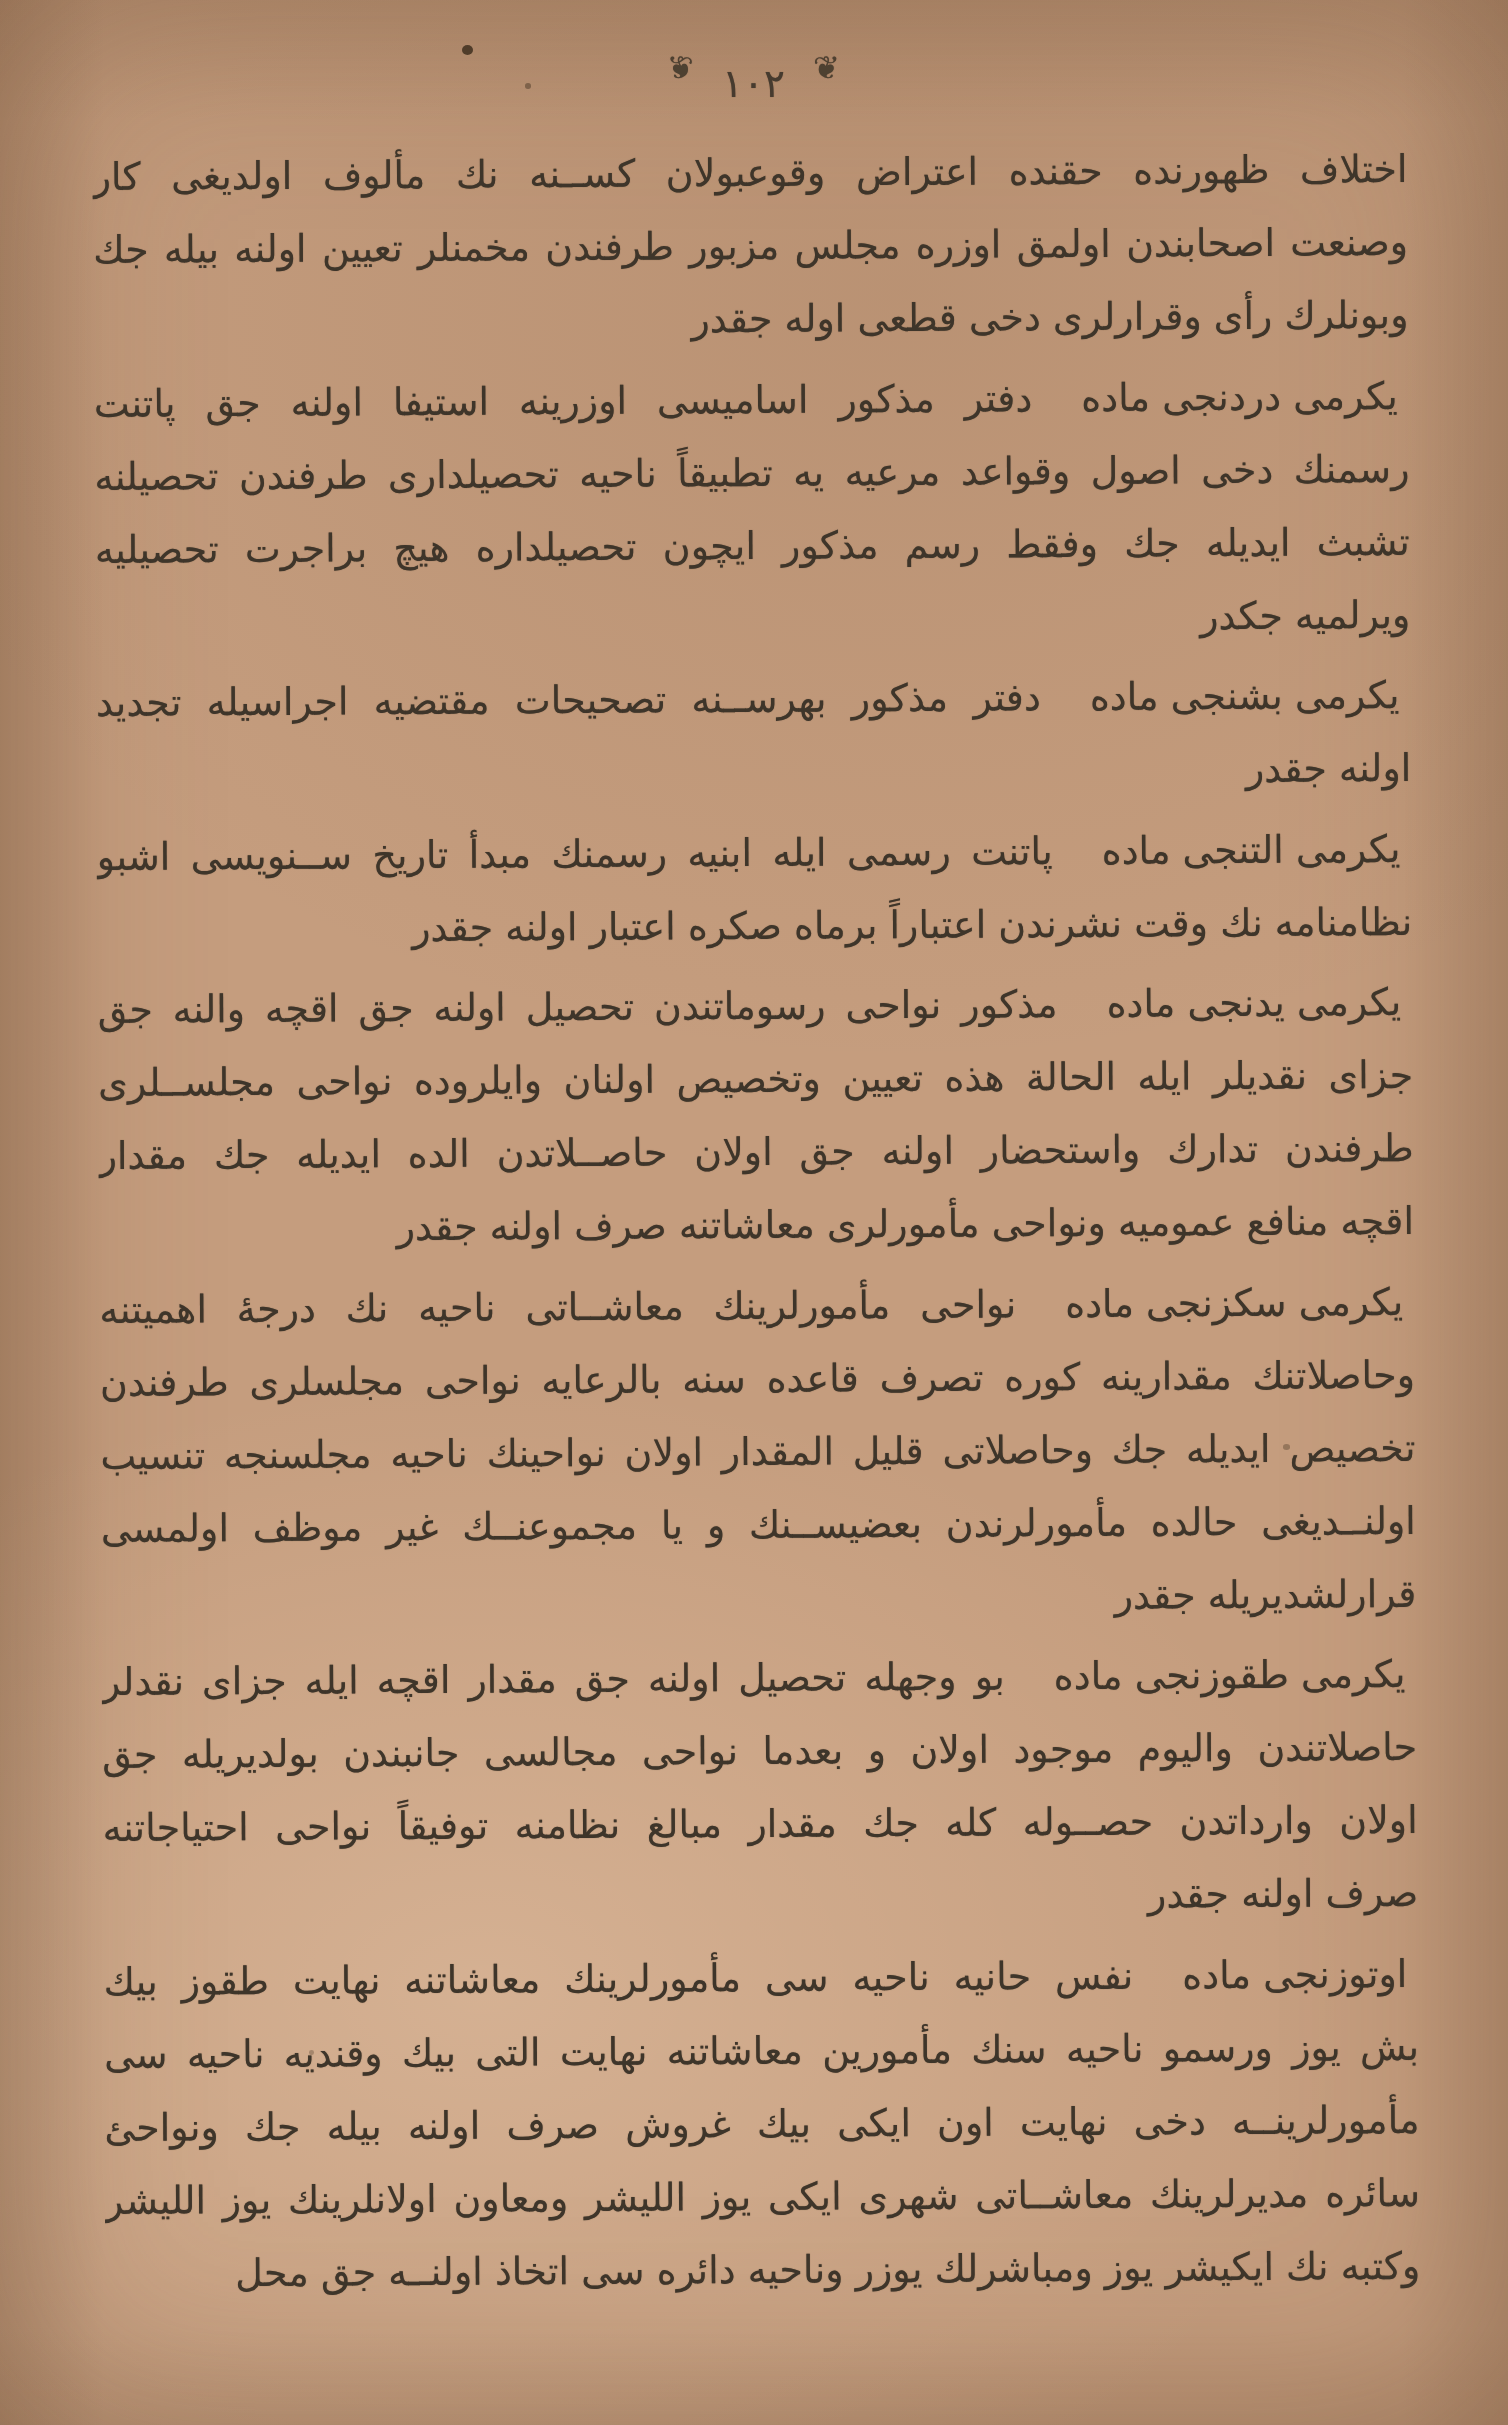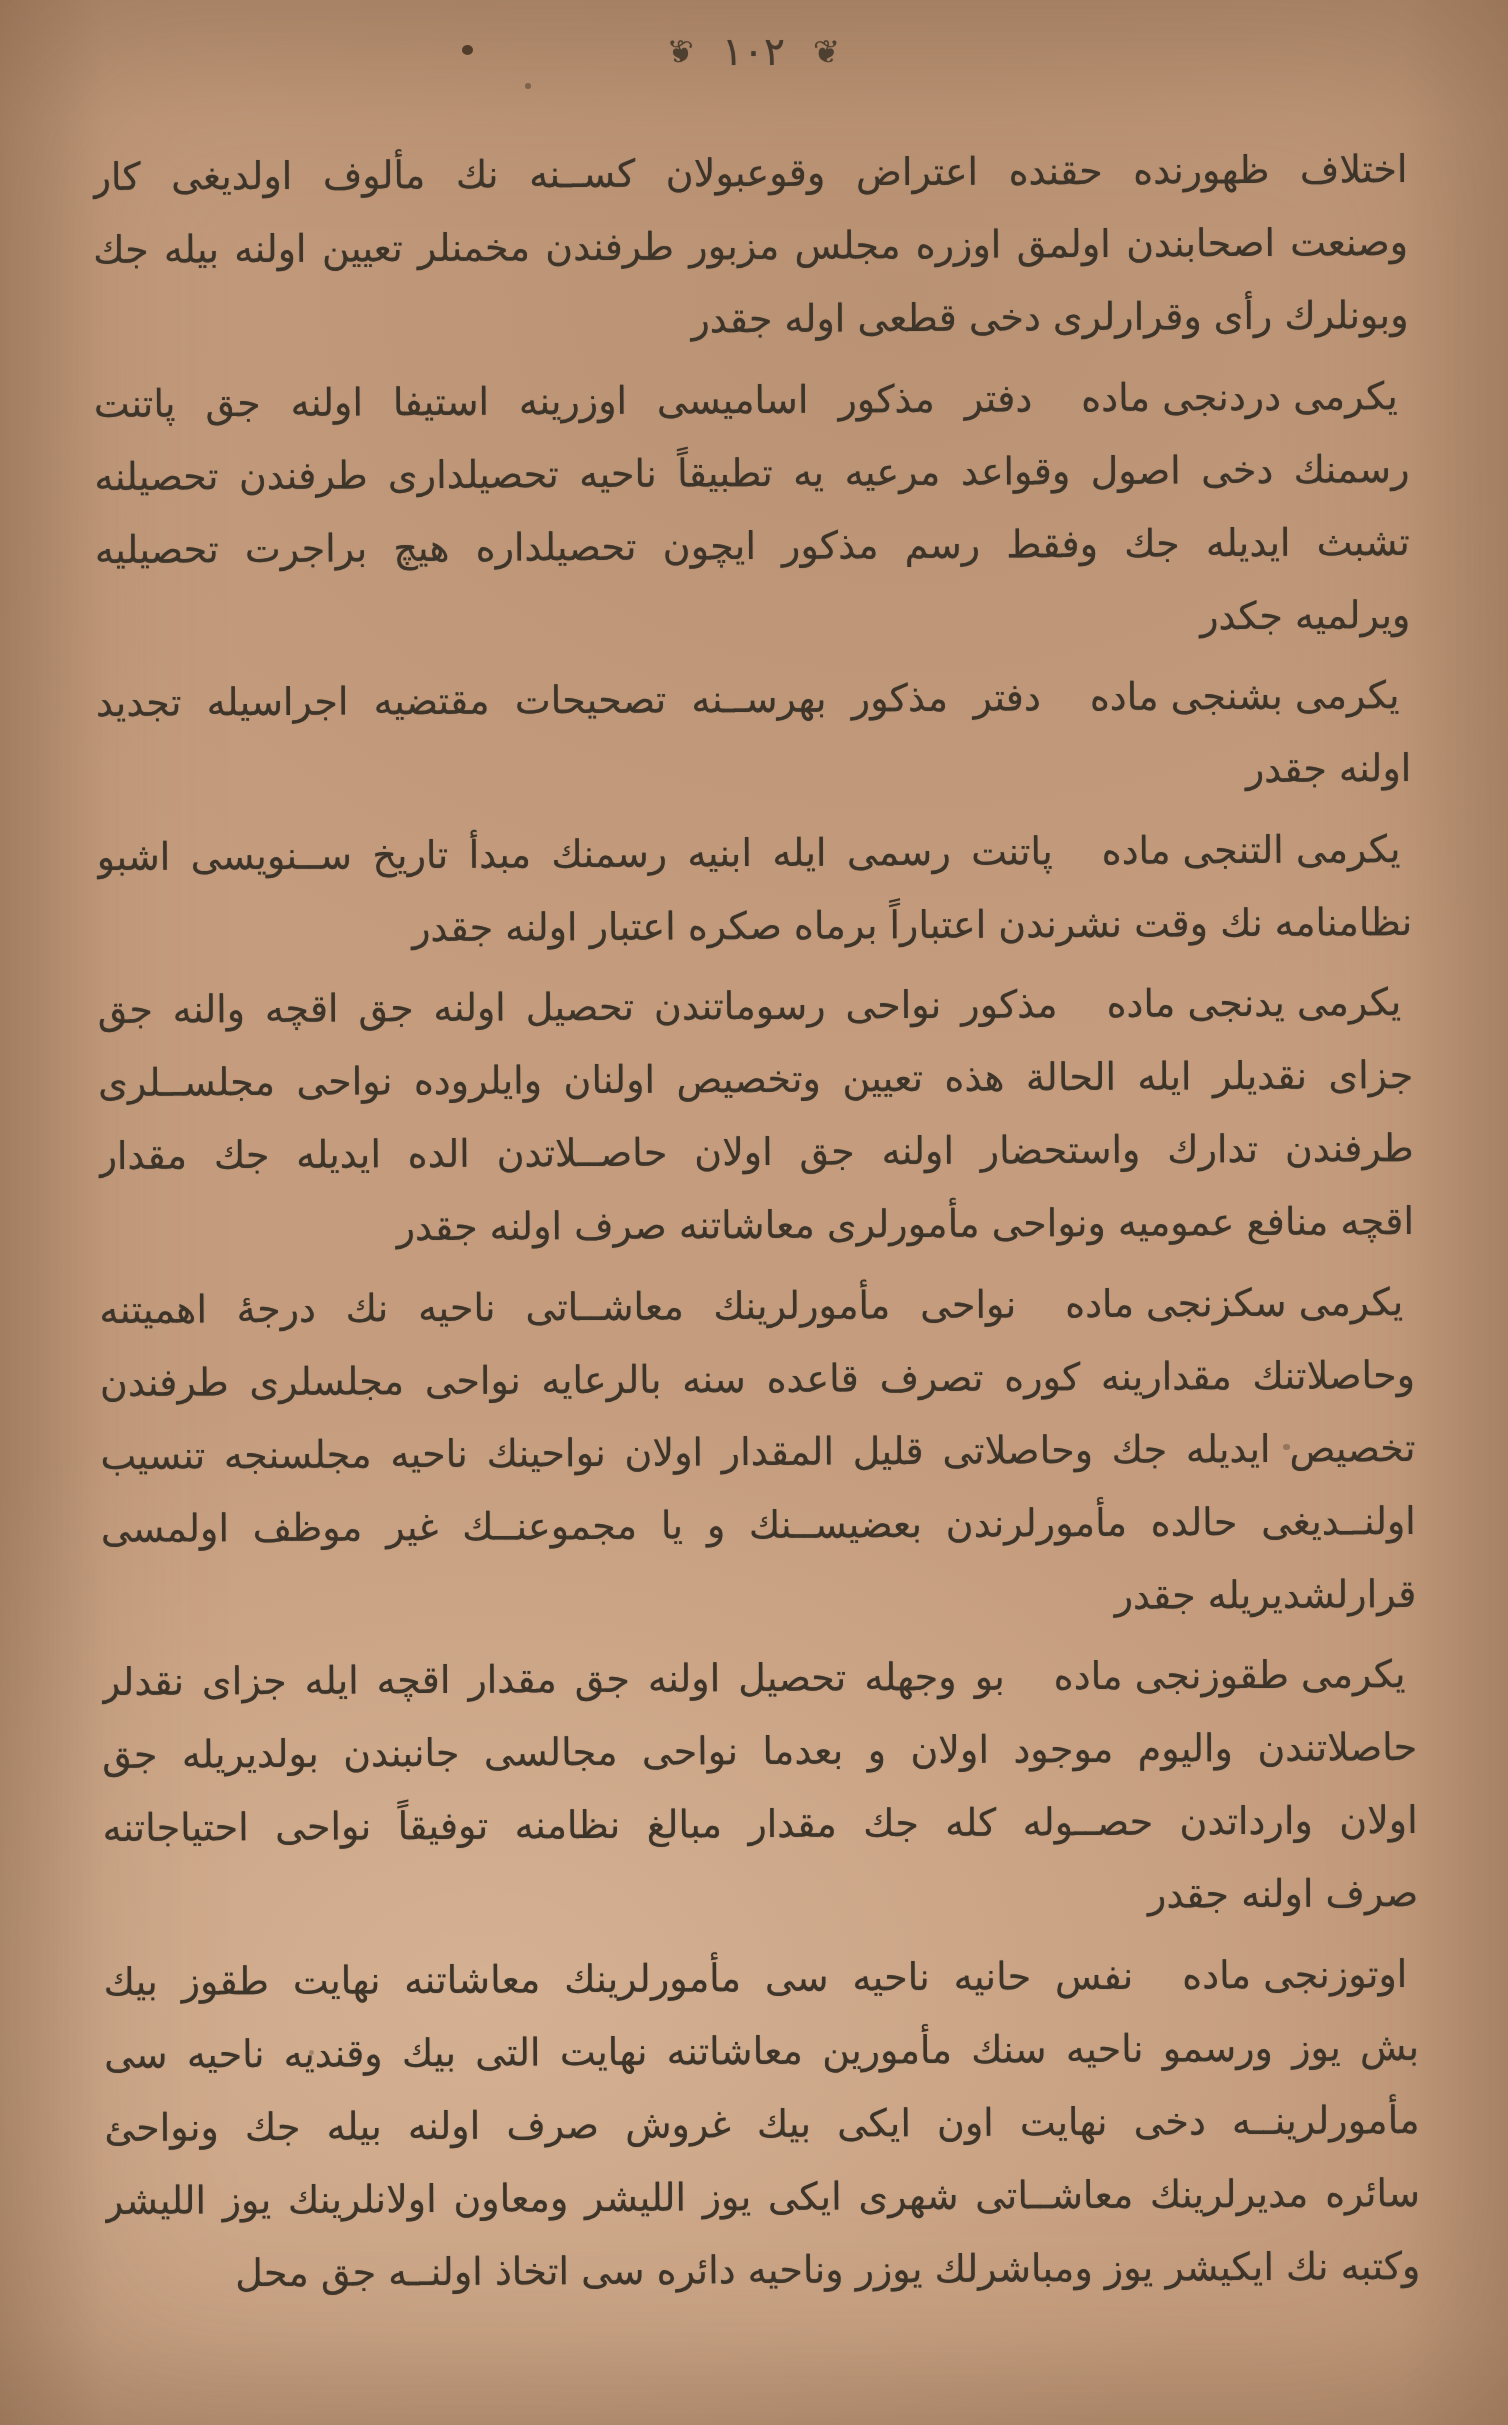--- a/index.html
+++ b/index.html
@@ -33,20 +33,21 @@
     justify-content: center;
     align-items: center;
     gap: 28px;
     opacity: 0.92;
   }
   .page-num {
     font-size: 39px;
     line-height: 56px;
     letter-spacing: 9.4px;
     text-shadow: 0 0 0.9px rgba(50, 40, 28, 0.6);
+    margin-top: 32px;
   }
   .orn {
     font-size: 32px;
     line-height: 56px;
     color: #463b2d;
     text-shadow: 0 0 0.9px rgba(50, 40, 28, 0.5);
   }
   .orn.flip { transform: scaleX(-1); }
 
   .text-block {

